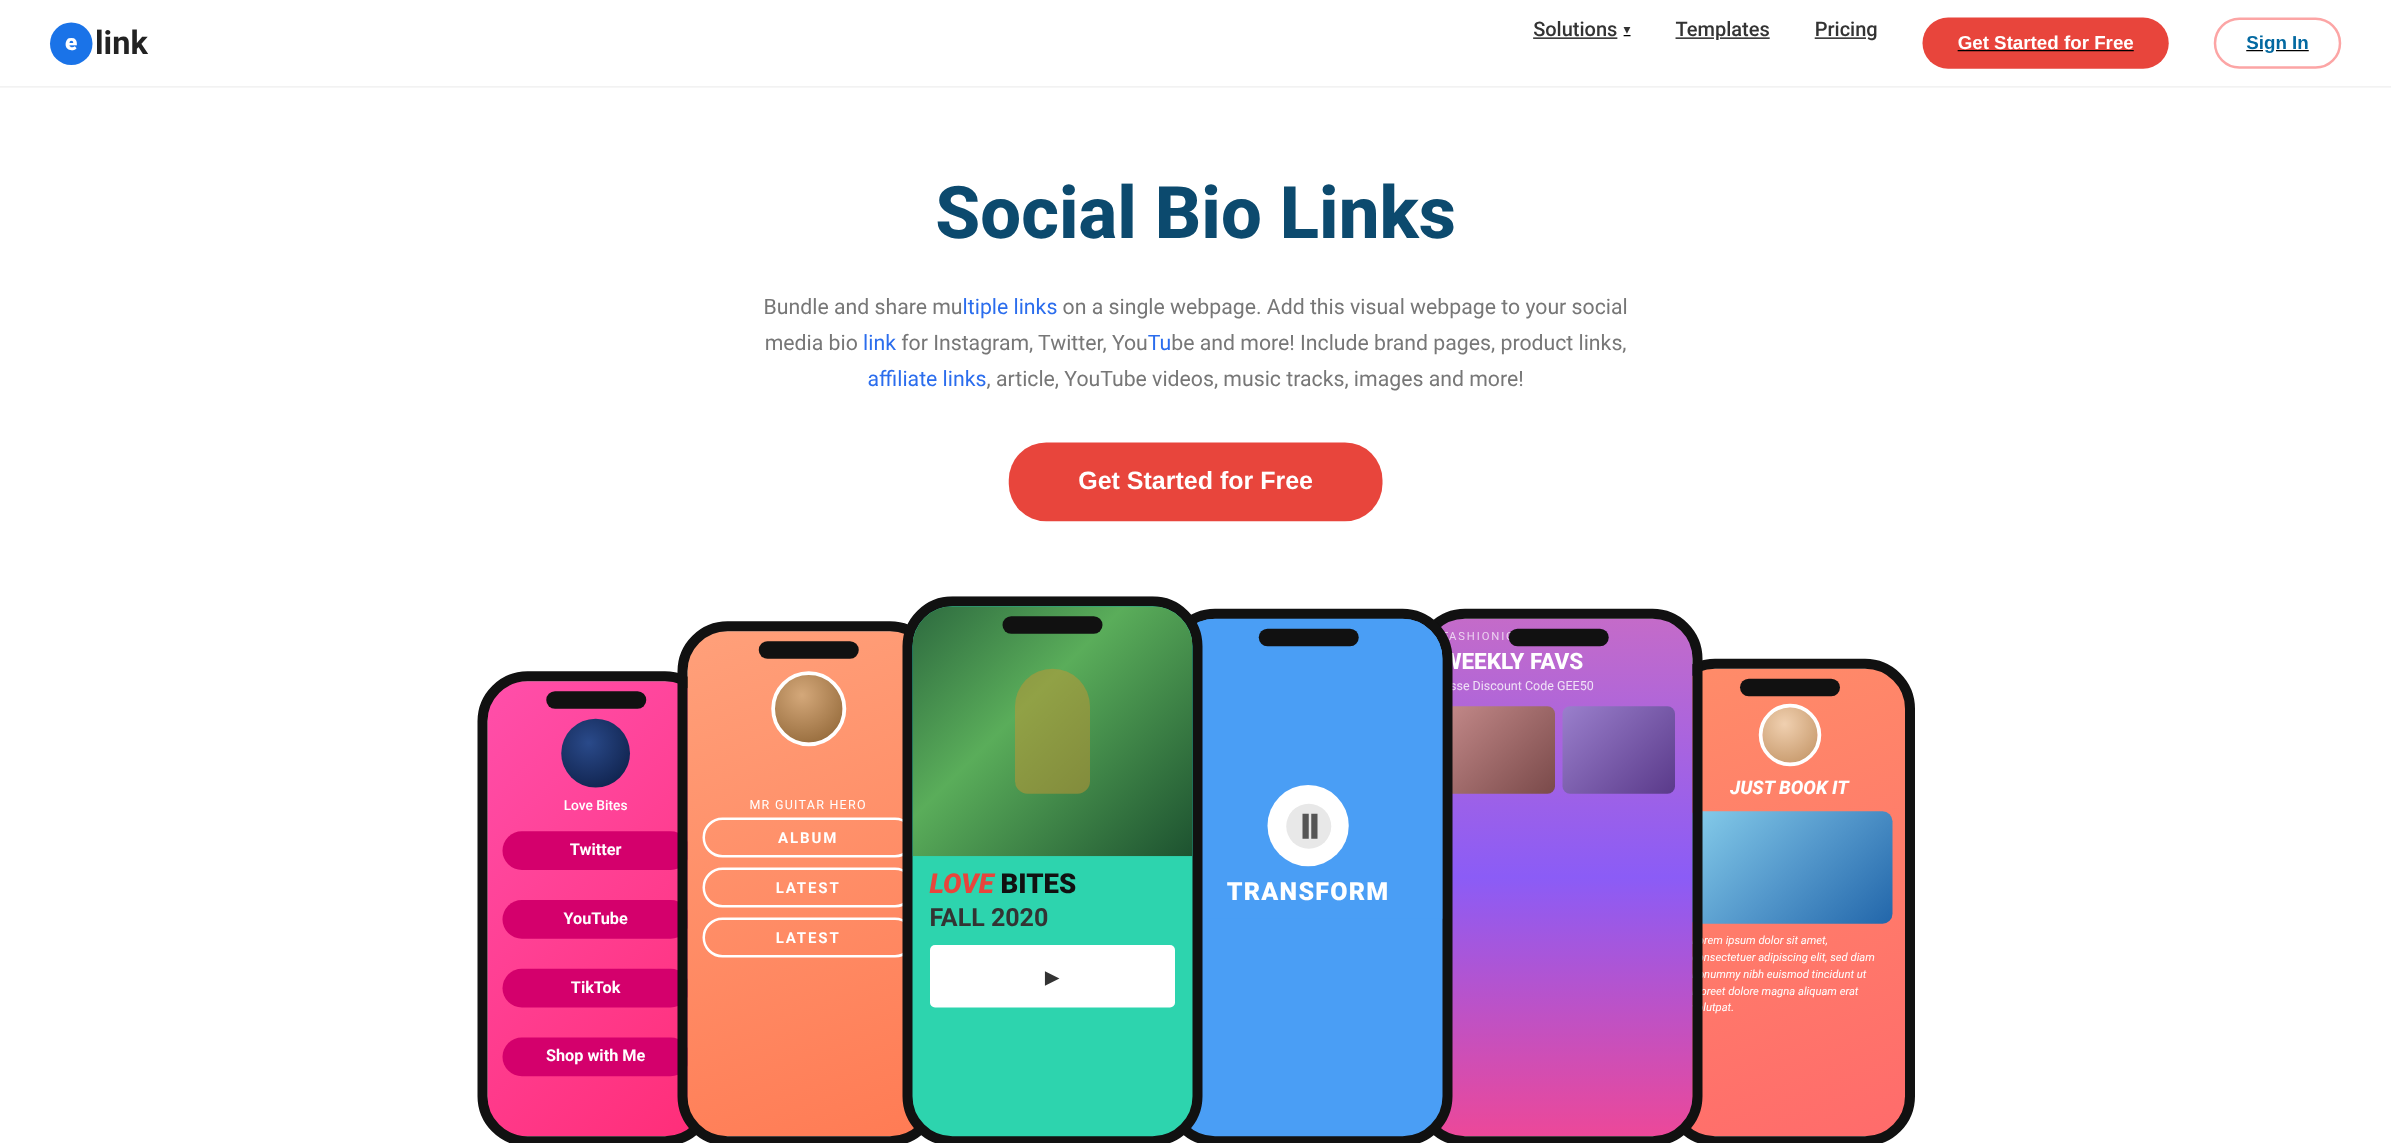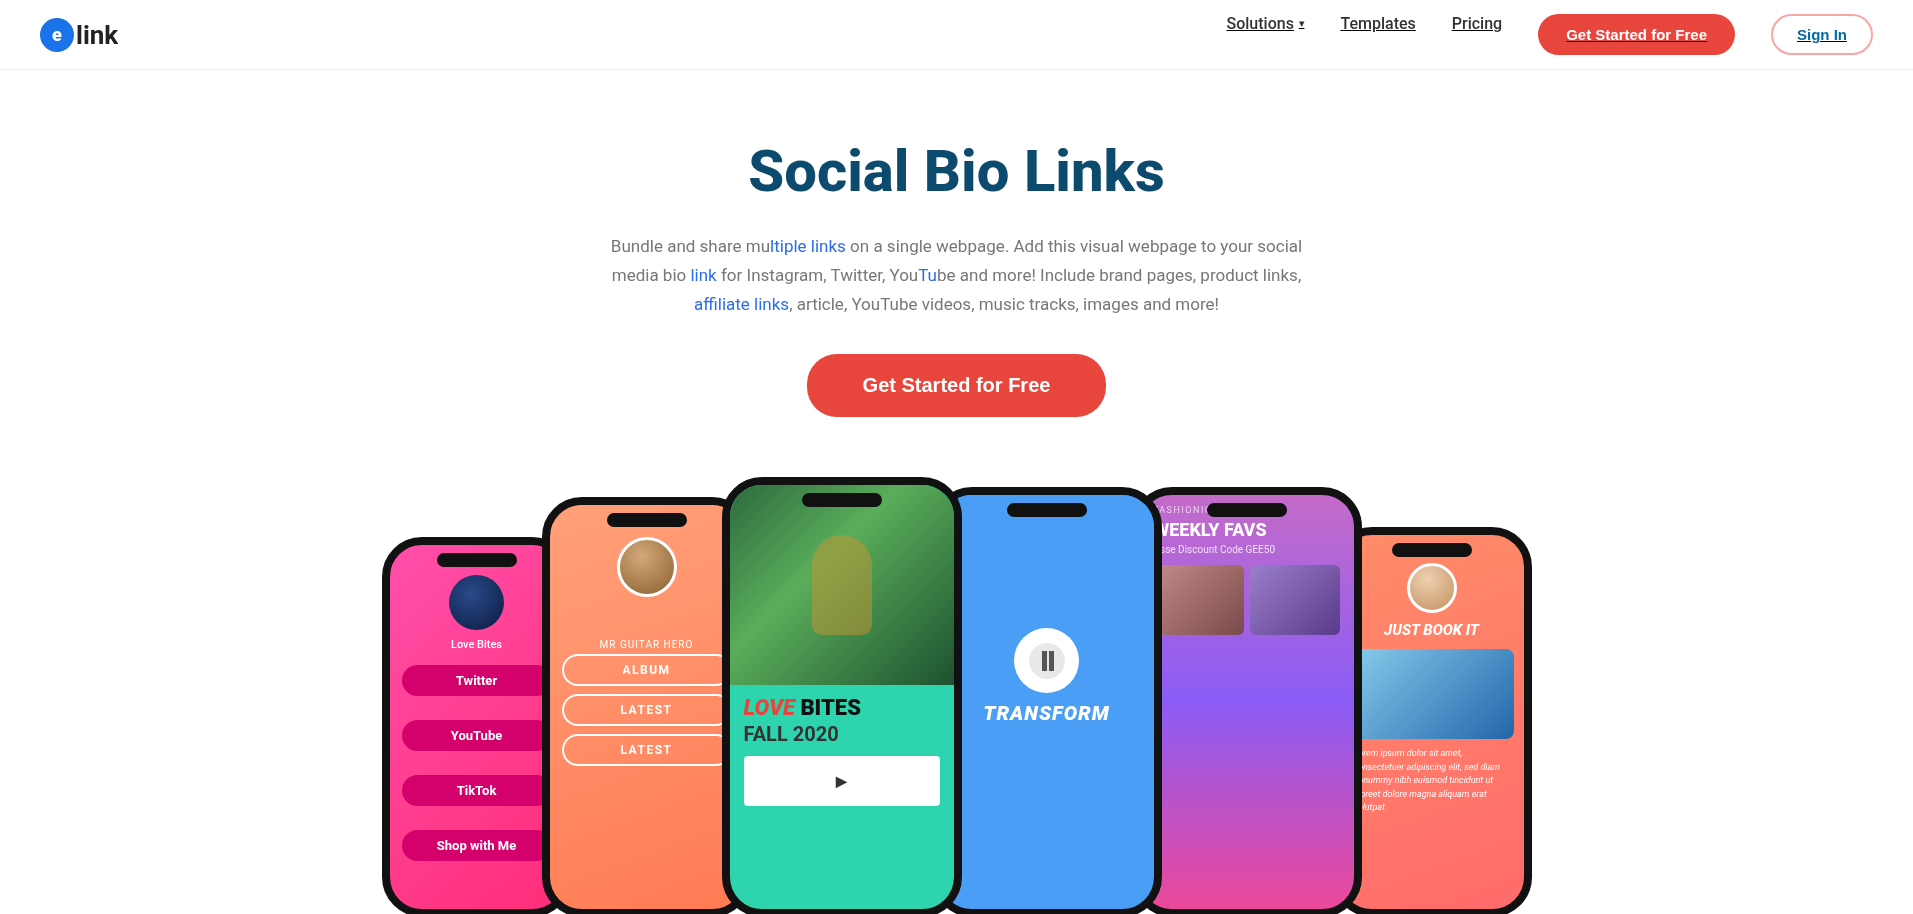--- a/index.html
+++ b/index.html
@@ -131,21 +131,20 @@
     .phone-4 {
       width: 230px; height: 430px;
       background: #4a9ef5;
       z-index: 4;
       margin-right: -30px;
     }
     .phone-4-top {
       background: #4a9ef5; height: 240px;
       display: flex; flex-direction: column; align-items: center; justify-content: flex-end;
       padding-bottom: 10px;
-      font-style: italic;
     }
     .phone-4-circle {
       width: 65px; height: 65px; border-radius: 50%; background: #fff;
       display: flex; align-items: center; justify-content: center; margin-bottom: 8px;
     }
     .phone-4-transform { font-size: 20px; font-weight: 900; color: #fff; letter-spacing: 1px; }
 
     
     .phone-5 {
       width: 230px; height: 430px;

